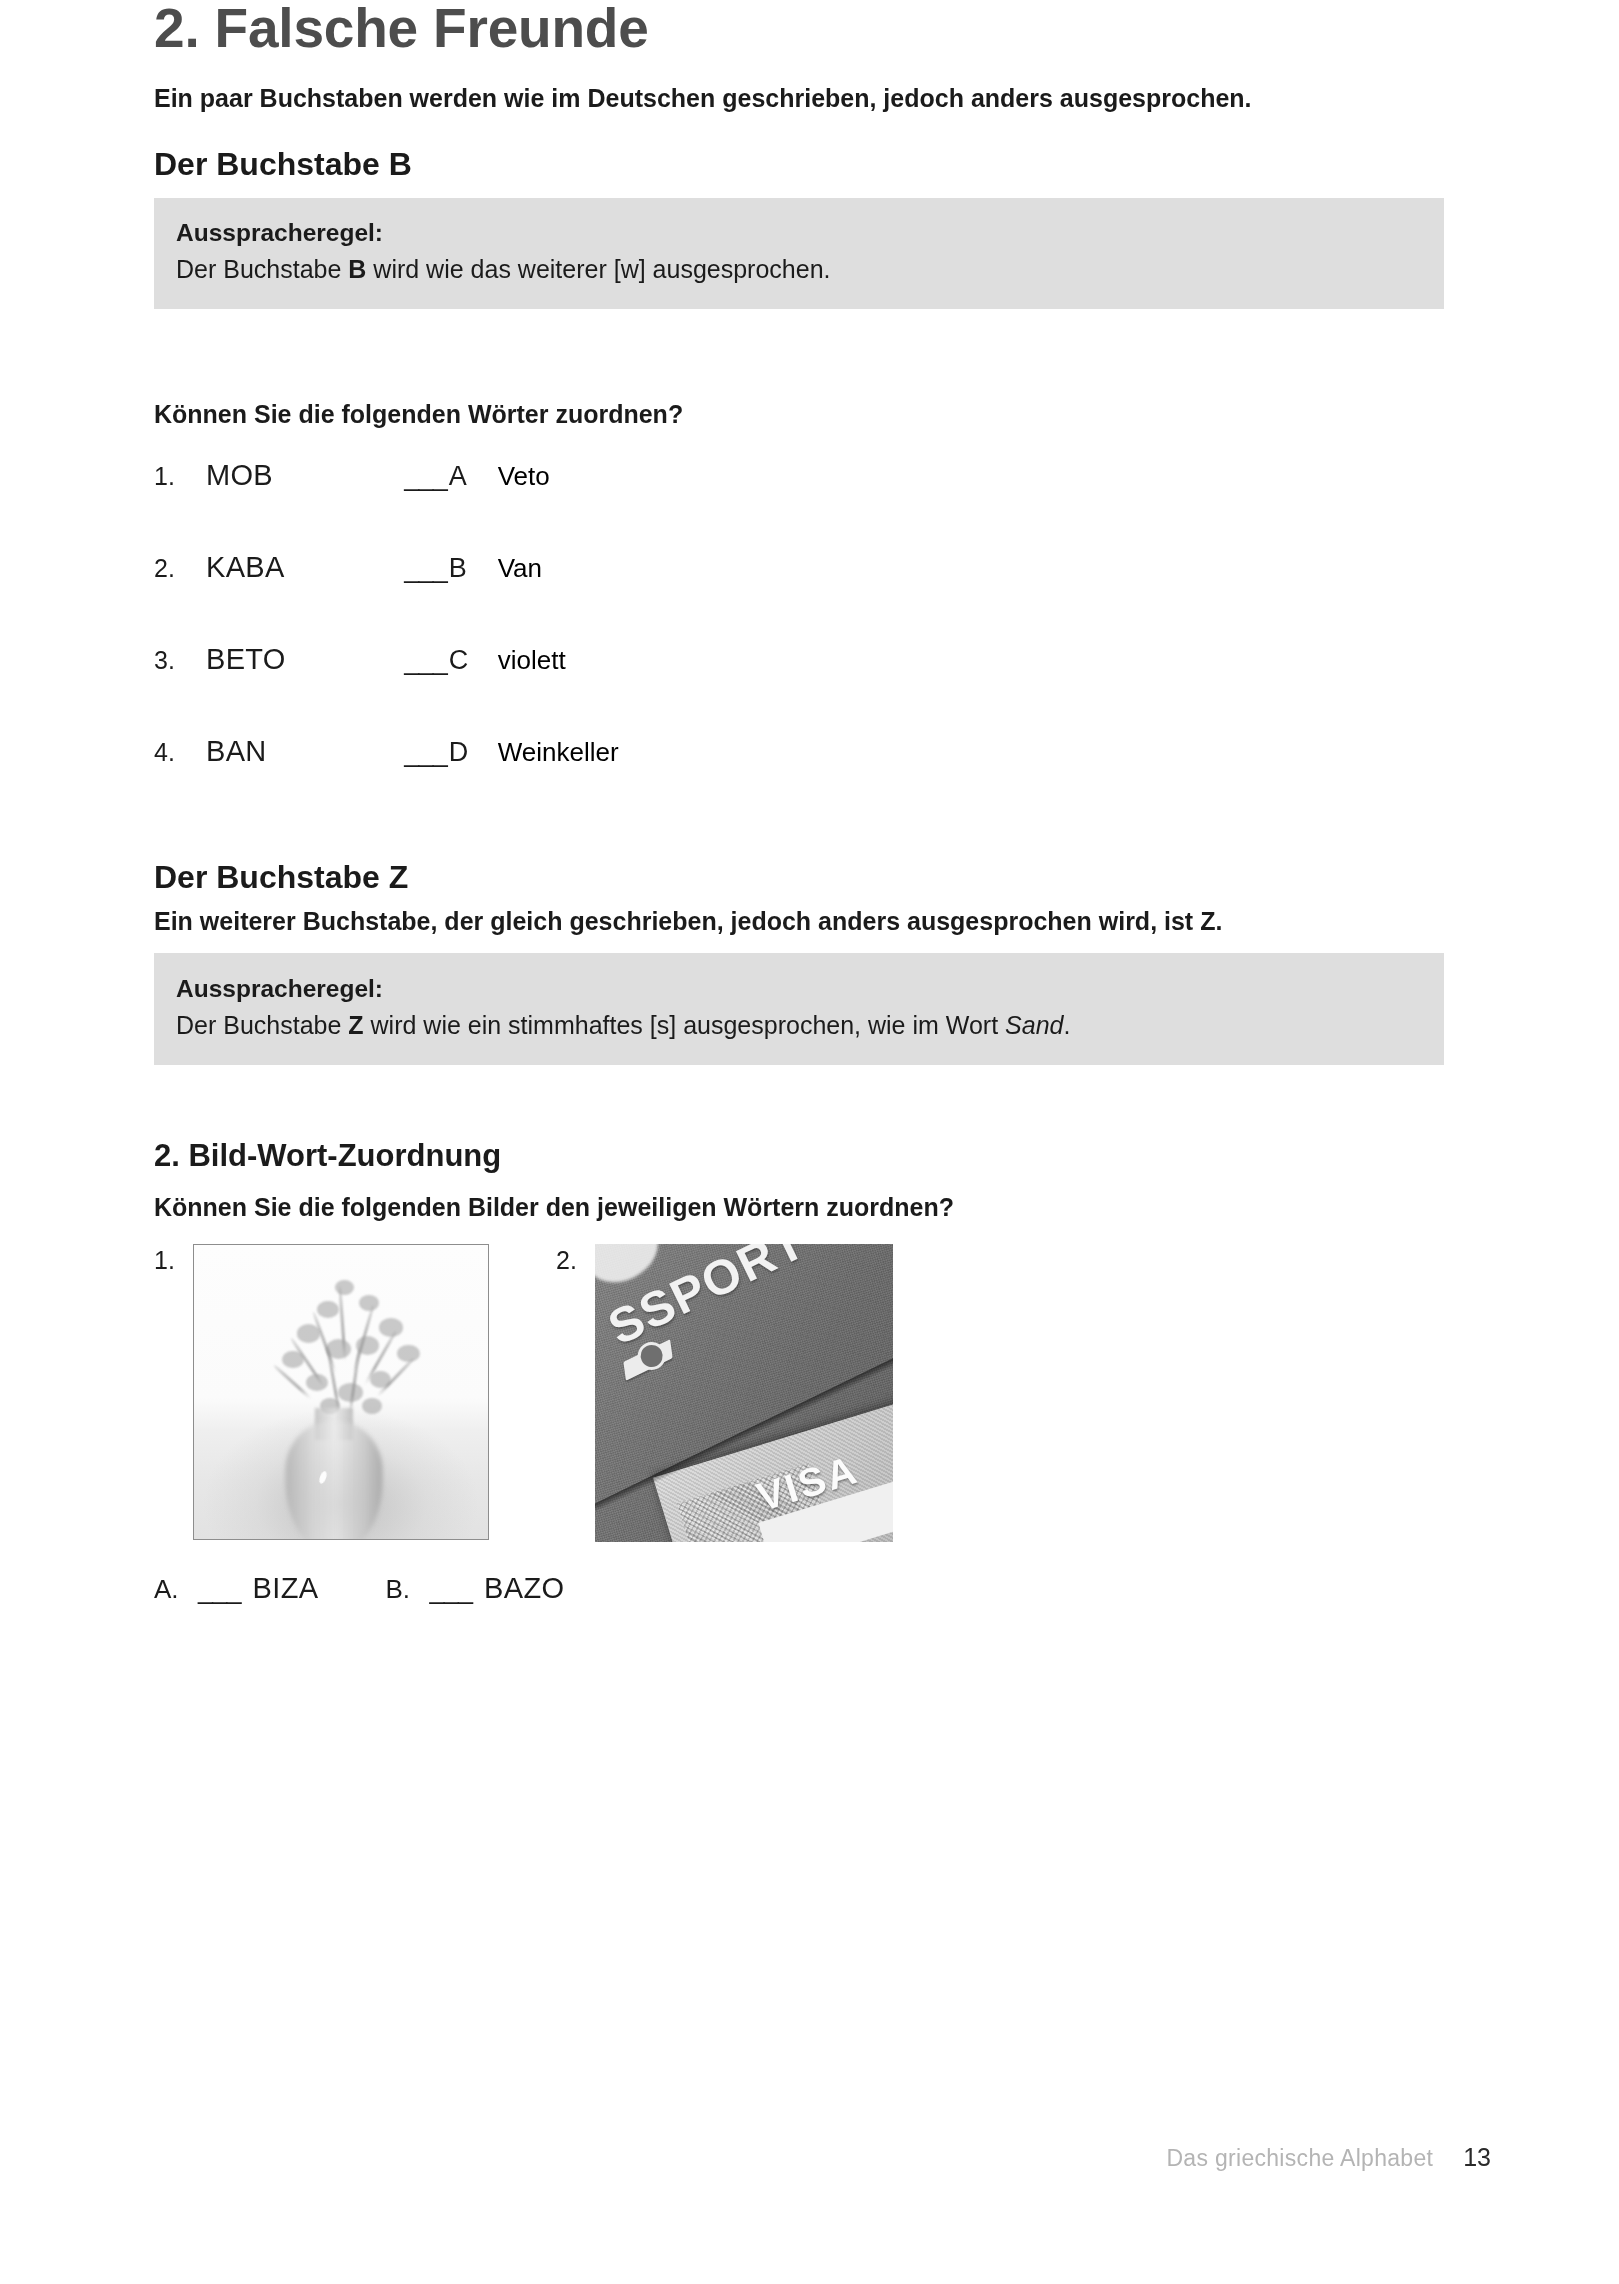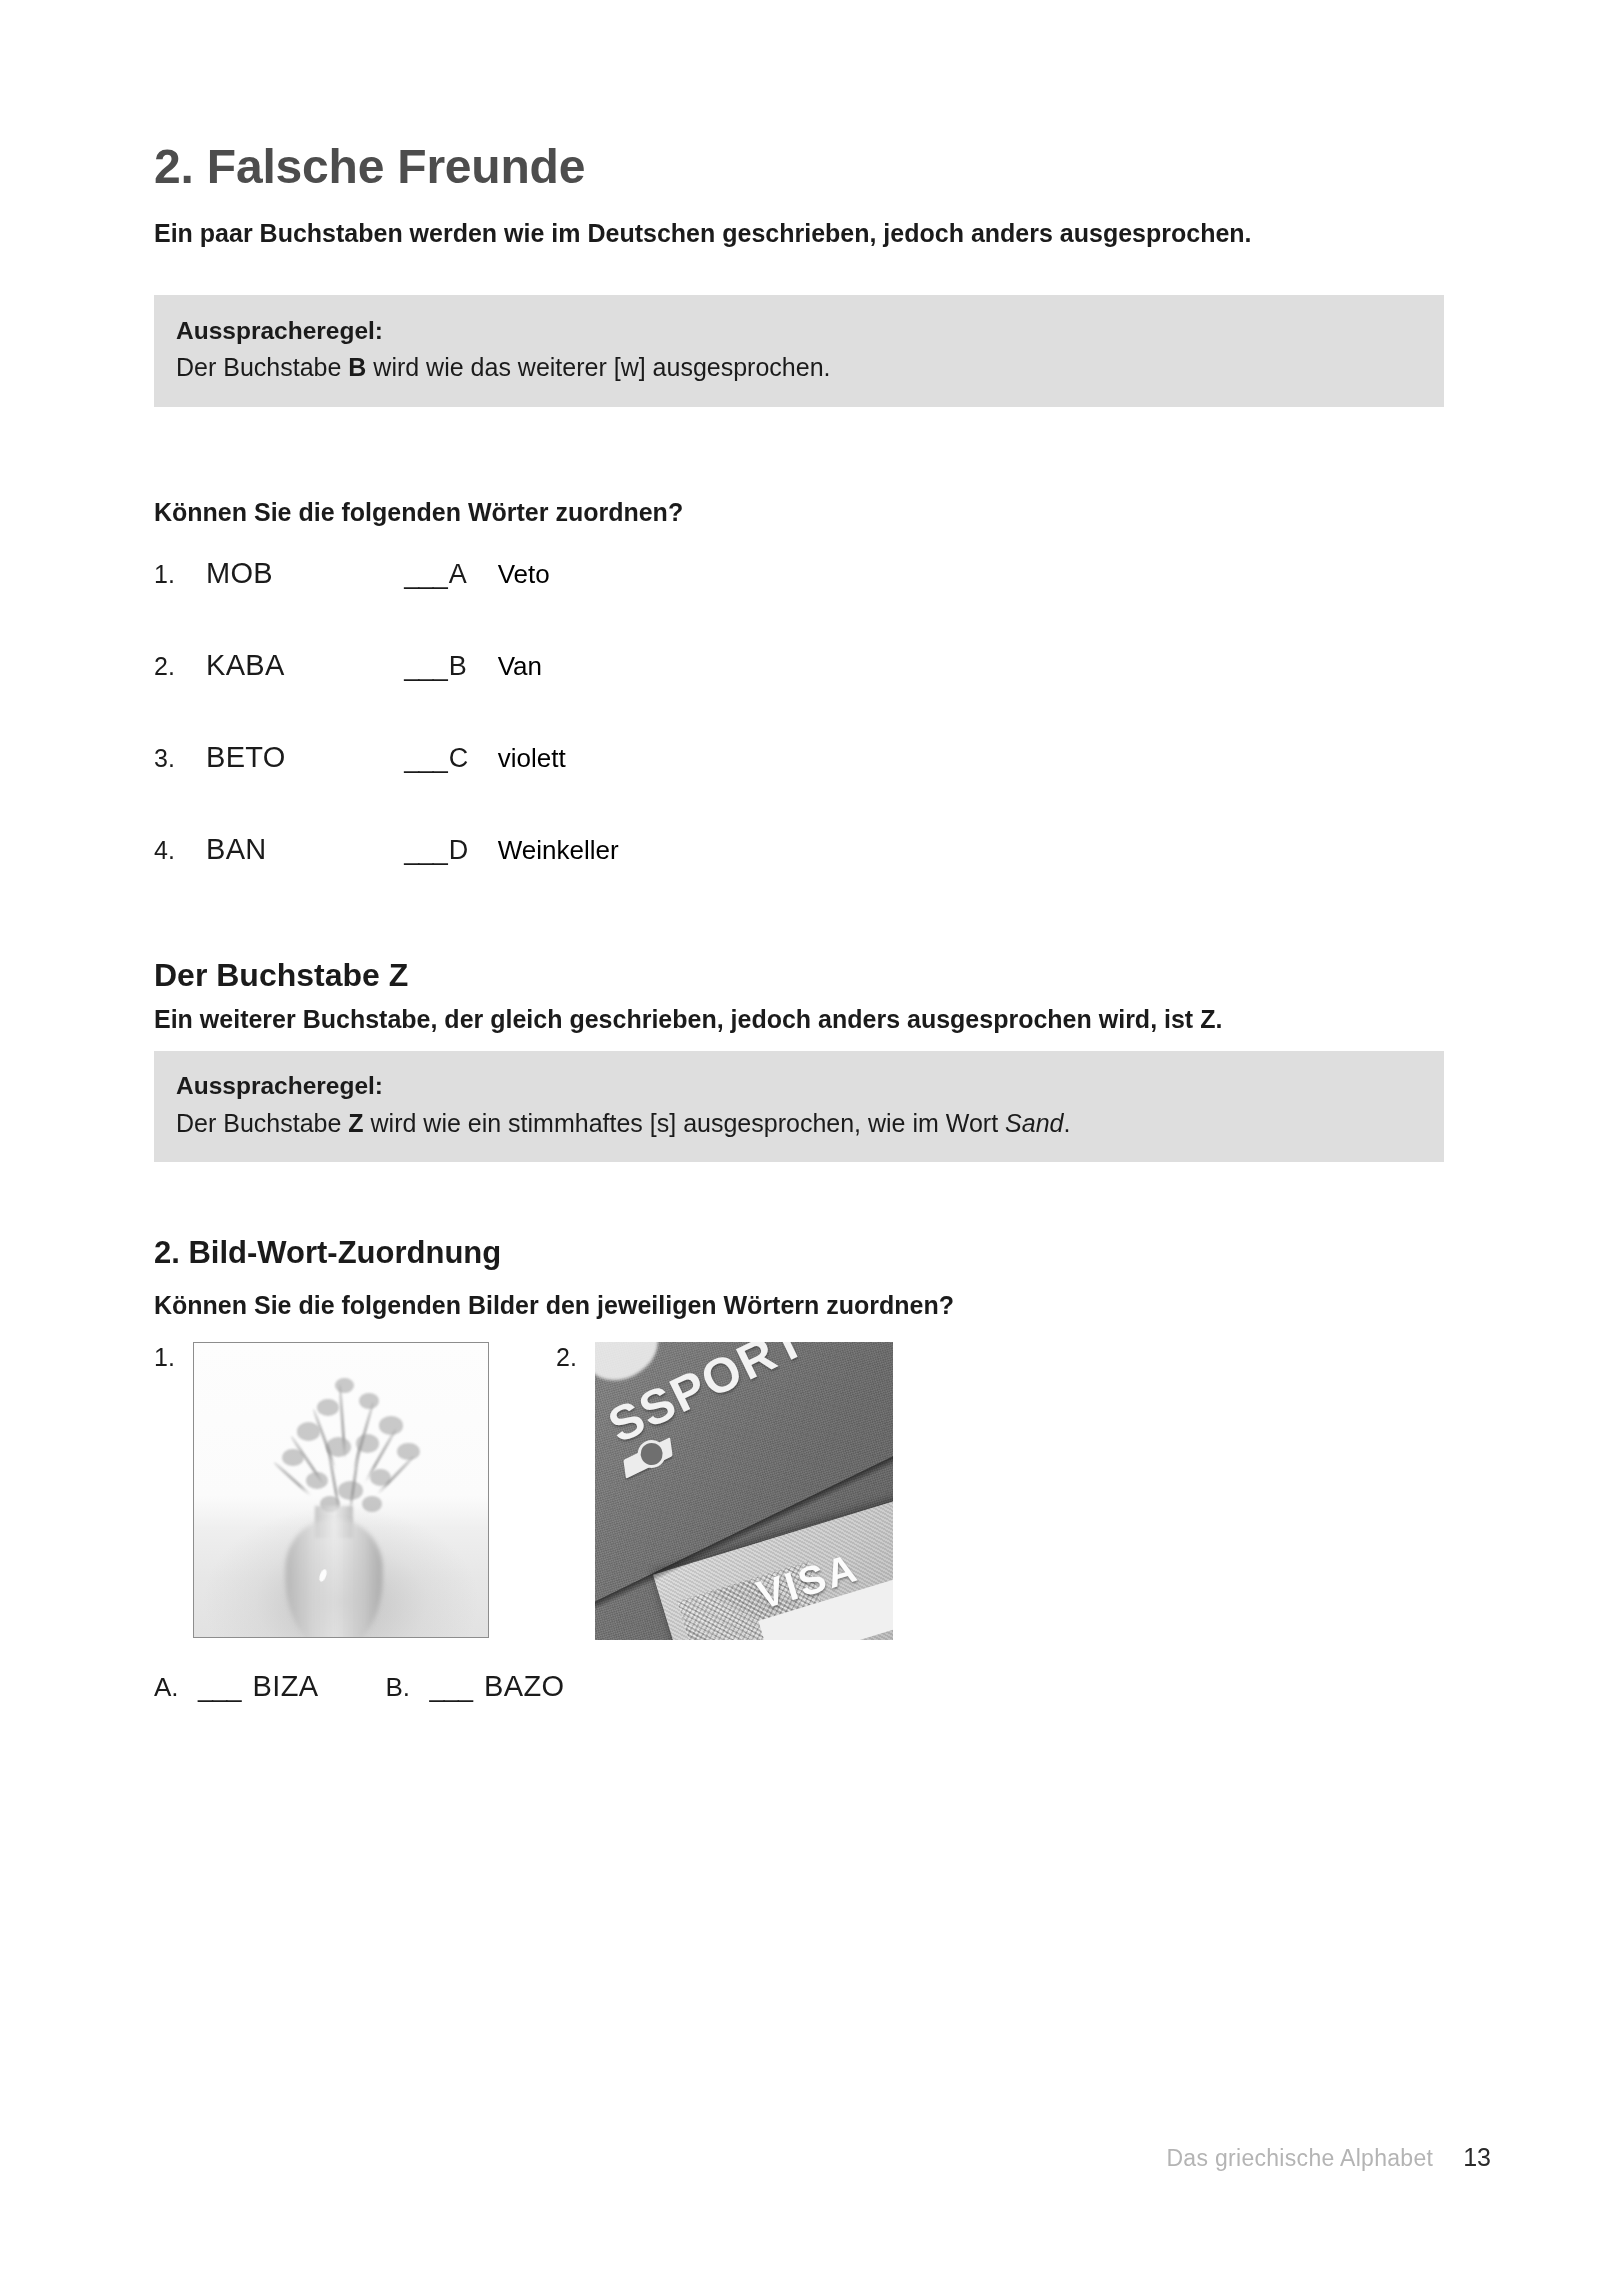--- a/index.html
+++ b/index.html
@@ -22,26 +22,25 @@
   }
   .content {
     position: absolute;
     left: 154px;
     top: 0;
     width: 1316px;
   }
 
   
   .h1 {
-    font-size: 48px;
+    font-size: 55px;
     font-weight: 700;
     color: #4d4d4d;
     letter-spacing: -0.2px;
     margin: 0;
-    padding-top: 142px;
     line-height: 1.05;
   }
   .h2 {
     font-size: 32px;
     font-weight: 700;
     color: #1b1b1b;
     margin: 0;
     line-height: 1.15;
   }
   .h2-exercise {
@@ -385,20 +384,21 @@
 
 <div class="page">
   <div class="content">
 
     <h1 class="h1">2. Falsche Freunde</h1>
 
     <p class="para intro">Ein paar Buchstaben werden wie im Deutschen geschrieben, jedoch anders ausgesprochen.</p>
 
     <div style="height:29px"></div>
 
+    <h2 class="h2">Der Buchstabe B</h2>
 
     <div style="height:15px"></div>
 
     <div class="rulebox">
       <div class="rb-title">Ausspracheregel:</div>
       <div class="rb-text"><span>Der Buchstabe </span><b>B</b><span> wird wie das weiterer [w] ausgesprochen.</span></div>
     </div>
 
     <div style="height:71px"></div>
 

